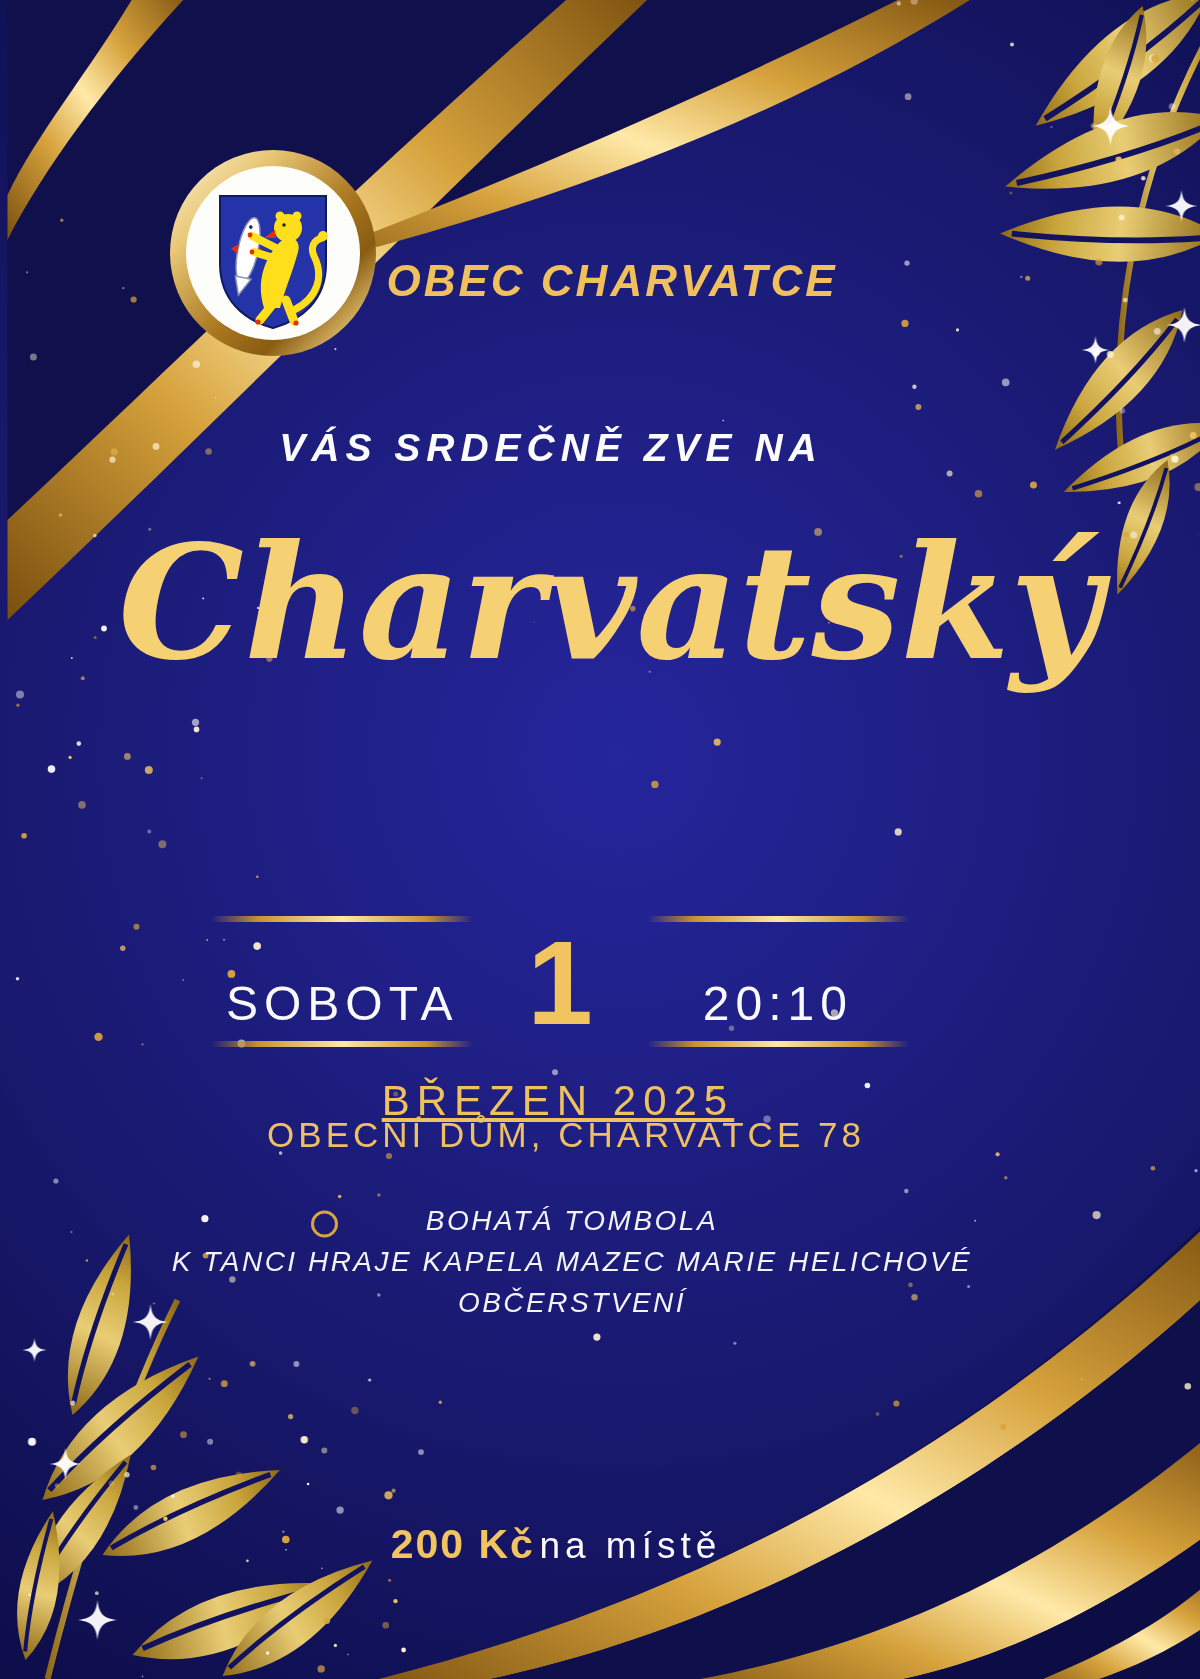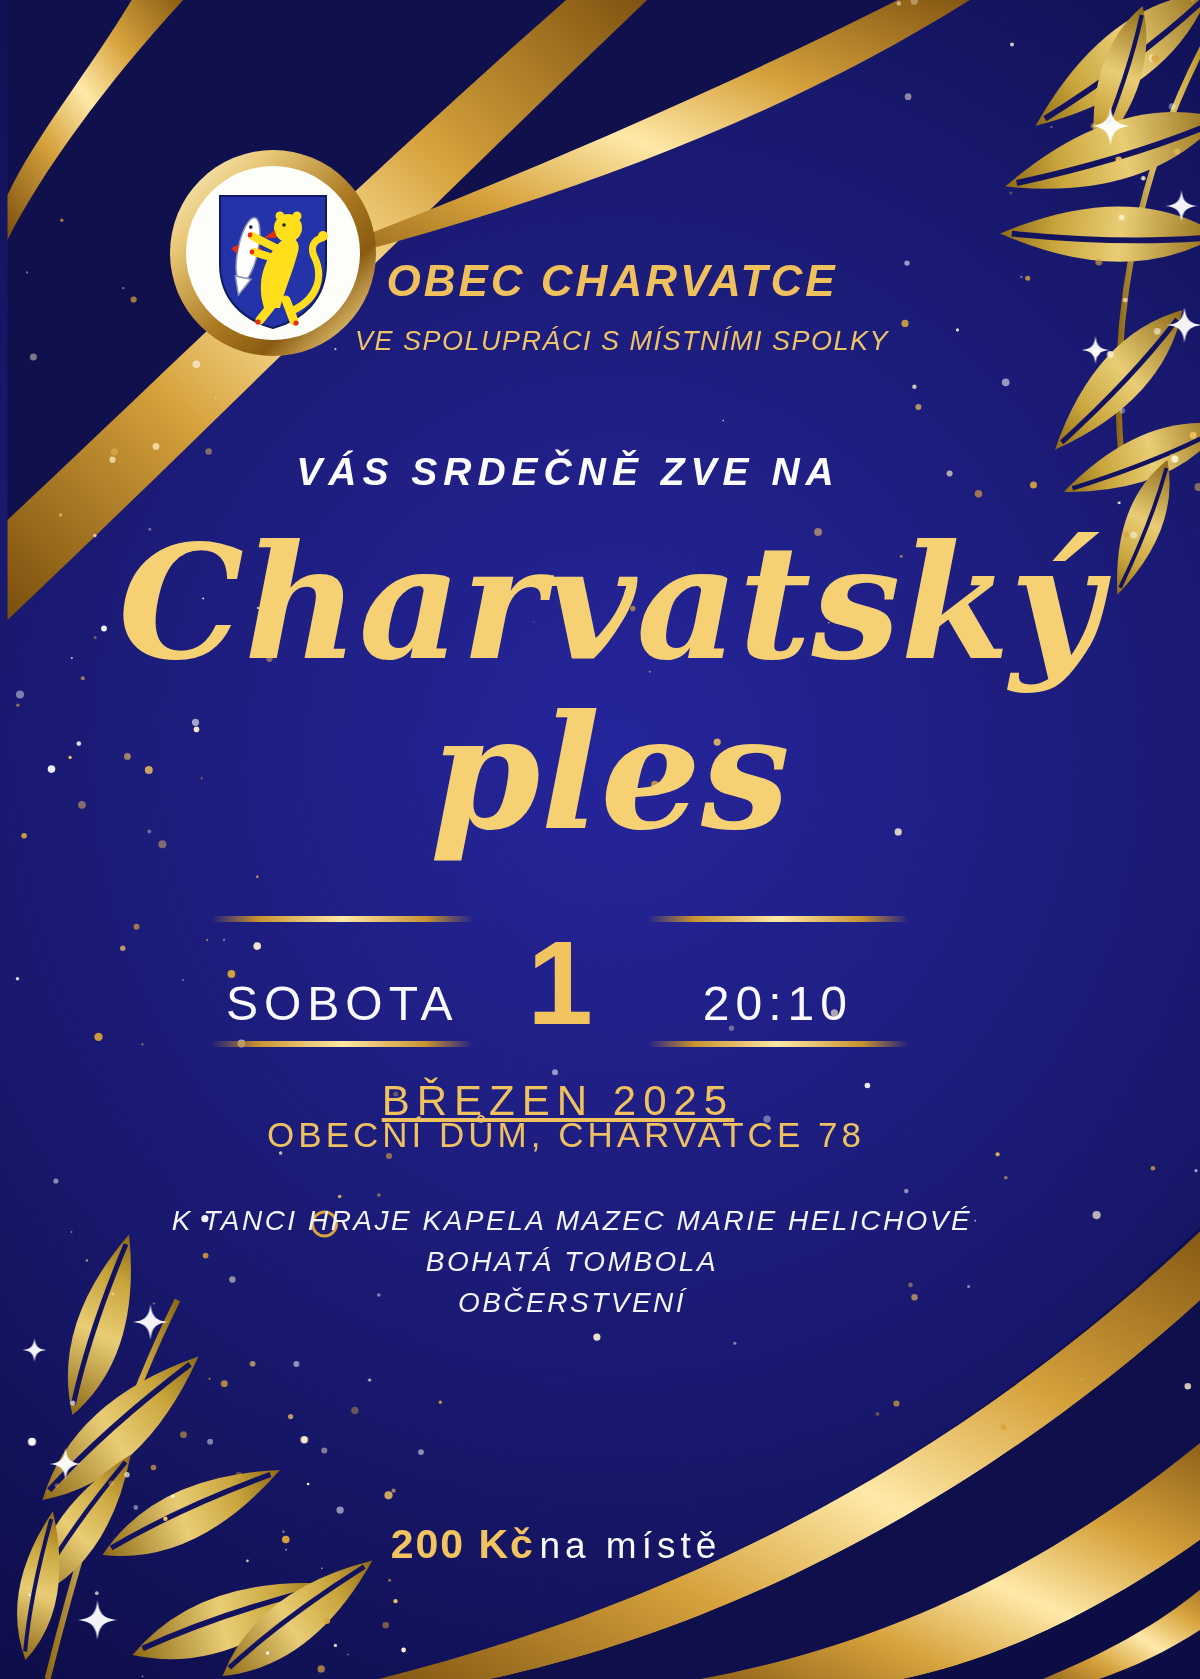--- a/index.html
+++ b/index.html
@@ -7,21 +7,21 @@
     position:relative;width:1200px;height:1679px;margin:0 auto;overflow:hidden;
     background:radial-gradient(90% 68% at 50% 45%, #25259c 0%, #1f1f85 30%, #18186d 60%, #111157 84%, #0d0d48 100%);
     font-family:"Liberation Sans",sans-serif;
     padding-left:35px;
   }
   .decor{position:absolute;inset:0;width:100%;height:100%;pointer-events:none;}
   .emblem{position:absolute;left:168px;top:148px;width:210px;height:210px;}
   .txt{position:absolute;white-space:nowrap;transform:translateX(-50%);}
   .org{left:612px;top:256px;font:italic 800 44px/1.15 "Liberation Sans",sans-serif;color:#f0c05c;letter-spacing:3px;}
   .coop{left:622px;top:326px;font:italic 400 27px/1.15 "Liberation Sans",sans-serif;color:#efc468;letter-spacing:1.5px;}
-  .zve{left:568px;top:426px;font:italic 800 39px/1.15 "Liberation Sans",sans-serif;color:#fcfcfd;letter-spacing:6px;margin-top:24px;}
+  .zve{left:551px;top:426px;font:italic 800 39px/1.15 "Liberation Sans",sans-serif;color:#fcfcfd;letter-spacing:6px;}
   .title{left:610px;top:518px;text-align:center;transform:translateX(-50%);
     font:italic 400 158px/170px "DejaVu Serif",serif;color:#f6d173;}
   .date-row{position:absolute;left:560px;top:916px;transform:translateX(-50%);
     display:flex;align-items:flex-start;gap:54px;}
   .date-cell{display:flex;flex-direction:column;align-items:center;gap:13px;}
   .date-label{font:400 48px/1 "Liberation Sans",sans-serif;color:#fafafd;letter-spacing:6px;margin-top:45px;}
   .gold-line{width:262px;height:6px;border-radius:3px;
     background:linear-gradient(90deg,rgba(200,146,47,0) 0%,#c8922f 18%,#ffe8a6 50%,#c8922f 82%,rgba(200,146,47,0) 100%);}
   .date-num{font:700 118px/1 "Liberation Sans",sans-serif;color:#f2c45f;margin-top:8px;}
   .brezen{left:558px;top:1078px;font:400 42px/1.1 "Liberation Sans",sans-serif;color:#f0c25e;letter-spacing:7px;text-decoration:underline;}
@@ -350,48 +350,46 @@
       <path d="M107,82 L96,90 L108,90 Z" fill="#e03010"></path>
       <circle cx="116" cy="77" r="1.8" fill="#2a2000"></circle>
       <circle cx="90" cy="174" r="2.6" fill="#e03010"></circle>
       <circle cx="128" cy="175" r="2.6" fill="#e03010"></circle>
       <circle cx="82" cy="87" r="2.4" fill="#e03010"></circle>
       <circle cx="84" cy="104" r="2.4" fill="#e03010"></circle>
     </g>
   </svg>
 
   <div class="txt org">OBEC CHARVATCE</div>
-  <div class="txt coop">VE SPOLUPRÁCI S MÍSTNÍMI SPOLKY</div>
   <div class="txt zve">VÁS SRDEČNĚ ZVE NA</div>
 
   <div class="title" style="position:absolute;font-weight:bold;">
     <div>Charvatský</div>
-    <div>ples</div>
   </div>
 
   <div class="date-row">
     <div class="date-cell">
       <div class="gold-line"></div>
       <div class="date-label">SOBOTA</div>
       <div class="gold-line"></div>
     </div>
     <div class="date-num">1</div>
     <div class="date-cell">
       <div class="gold-line"></div>
       <div class="date-label">20:10</div>
       <div class="gold-line"></div>
     </div>
   </div>
 
   <div class="txt brezen">BŘEZEN 2025</div>
   <div class="txt venue">OBECNÍ DŮM, CHARVATCE 78</div>
 
   <div class="txt program">
+    <div>BOHATÁ TOMBOLA</div>
     <div>K TANCI HRAJE KAPELA MAZEC MARIE HELICHOVÉ</div>
-    <div>BOHATÁ TOMBOLA</div>
     <div>OBČERSTVENÍ</div>
   </div>
 
   <div class="txt price2">
     <span class="p-strong">200 Kč</span>
     <span class="p-note">na místě</span>
   </div>
 
 </div>
 

